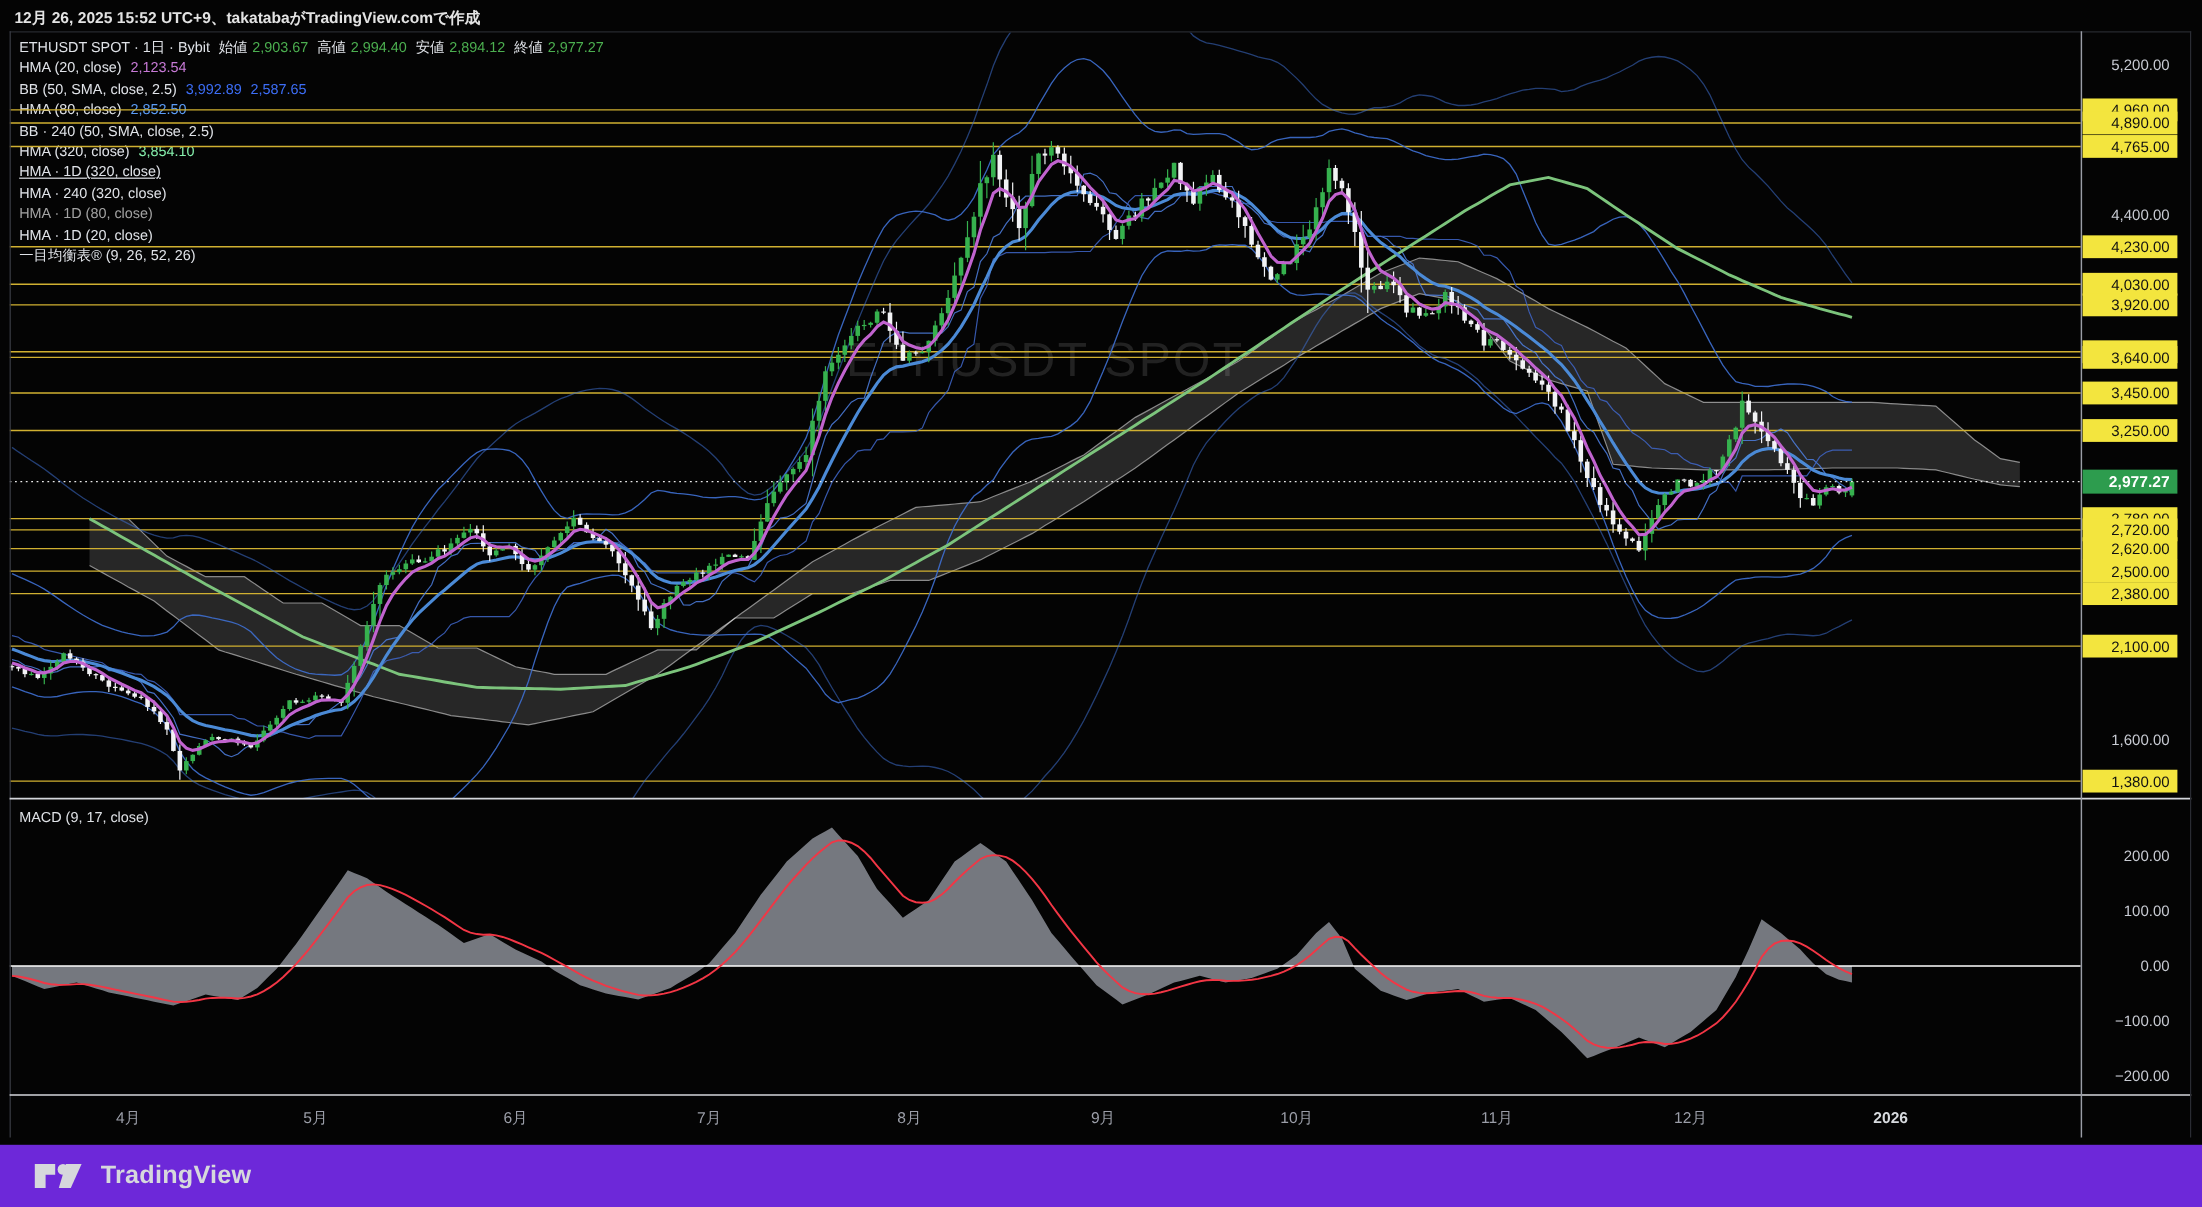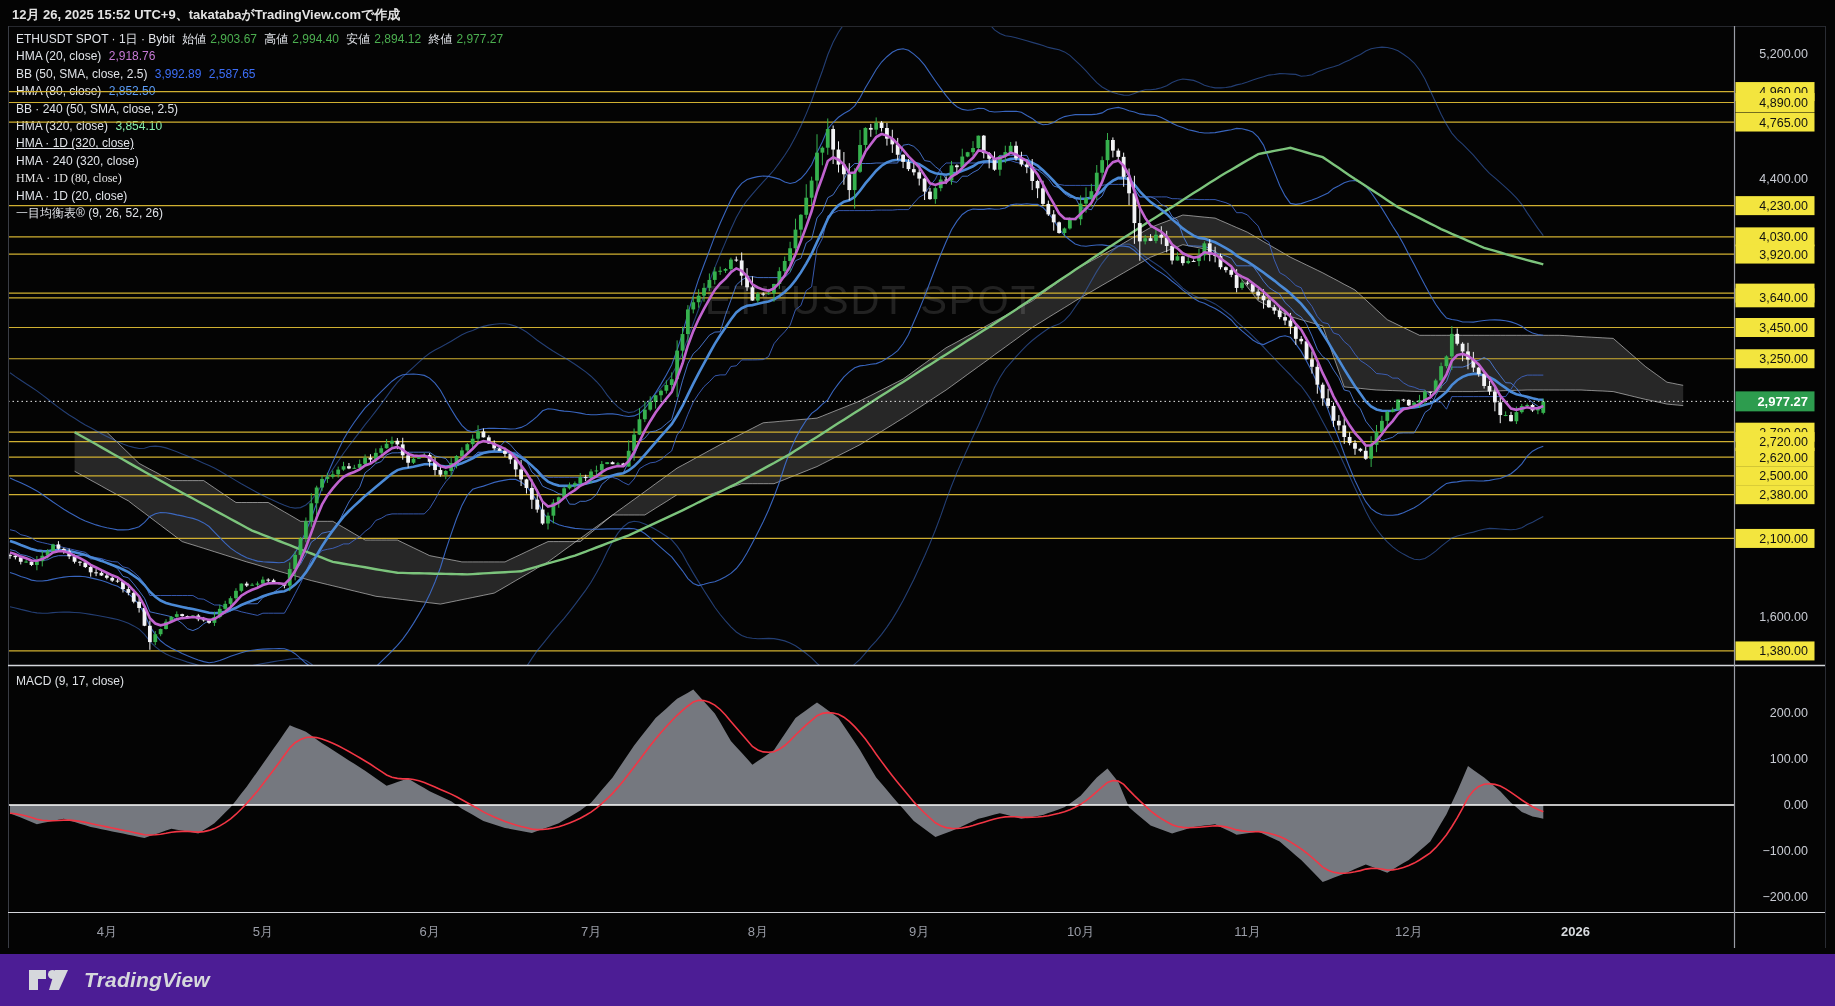--- a/index.html
+++ b/index.html
@@ -7,42 +7,42 @@
   #root{position:relative;width:1835px;height:1006px;background:#040404;}
   #hdr{position:absolute;left:12px;top:6px;font-size:13px;font-weight:700;color:#e3e3e3;z-index:5;white-space:nowrap;}
   #watermark{position:absolute;left:8px;top:268px;width:1726px;text-align:center;z-index:1;pointer-events:none;}
   #wm1{font-size:78px;color:rgba(255,255,255,0.15);letter-spacing:3px;}
   #wm2{font-size:40px;color:rgba(255,255,255,0.12);margin-top:10px;letter-spacing:2px;}
   #legend{position:absolute;left:16px;top:31px;z-index:2;font-size:12px;line-height:17.4px;white-space:nowrap;}
   #legend .lrow span{margin-right:4px;margin-top:14px;}
   #macd-label{position:absolute;left:16px;top:674px;z-index:2;font-size:12px;color:#dfe2e6;}
   #chart{position:absolute;left:0;top:0;z-index:3;}
   svg text{font-family:"Liberation Sans",sans-serif;}
-  #footer{position:absolute;left:0;top:954px;width:1835px;height:52px;background:#4c1d95;z-index:6;
-    display:flex;align-items:center;font-style:italic;}
+  #footer{position:absolute;left:0;top:954px;width:1835px;height:52px;background:#6d28d9;z-index:6;
+    display:flex;align-items:center;}
   #brand{color:#d6d8dc;font-size:21px;font-weight:700;margin-left:10px;letter-spacing:.2px;}
   #tvlogo{margin-left:28px;}
 </style>
 </head>
 <body>
 
 <div id="root">
   <div id="watermark">
     <div id="wm2">ETHUSDT SPOT</div>
   </div>
   <div id="legend">
       <div class="lrow"><span style="color: rgb(224, 227, 232);">ETHUSDT SPOT · 1日 · Bybit </span><span style="color: rgb(224, 227, 232);">始値</span><span style="color: rgb(76, 175, 80);">2,903.67 </span><span style="color: rgb(224, 227, 232);">高値</span><span style="color: rgb(76, 175, 80);">2,994.40 </span><span style="color: rgb(224, 227, 232);">安値</span><span style="color: rgb(76, 175, 80);">2,894.12 </span><span style="color: rgb(224, 227, 232);">終値</span><span style="color: rgb(76, 175, 80);">2,977.27</span></div>
-      <div class="lrow"><span style="color: rgb(224, 227, 232);">HMA (20, close) </span><span style="color: rgb(199, 122, 214);">2,918.76</span></div>
+      <div class="lrow"><span style="color: rgb(224, 227, 232);">HMA (20, close) </span><span style="color: rgb(199, 122, 214);">2,123.54</span></div>
       <div class="lrow"><span style="color: rgb(224, 227, 232);">BB (50, SMA, close, 2.5) </span><span style="color: rgb(61, 110, 247);">3,992.89 </span><span style="color: rgb(61, 110, 247);">2,587.65</span></div>
       <div class="lrow"><span style="color: rgb(224, 227, 232);">HMA (80, close) </span><span style="color: rgb(91, 156, 246);">2,852.50</span></div>
       <div class="lrow"><span style="color: rgb(224, 227, 232);">BB · 240 (50, SMA, close, 2.5)</span></div>
       <div class="lrow"><span style="color: rgb(224, 227, 232);">HMA (320, close) </span><span style="color: #86efac;">3,854.10</span></div>
       <div class="lrow"><span style="color: rgb(224, 227, 232); text-decoration: underline;">HMA · 1D (320, close)</span></div>
       <div class="lrow"><span style="color: rgb(224, 227, 232);">HMA · 240 (320, close)</span></div>
-      <div class="lrow"><span style="color: #e5e5e5; font-family: Liberation Serif, serif;">HMA · 1D (80, close)</span></div>
+      <div class="lrow"><span style="color: #a3a3a3;">HMA · 1D (80, close)</span></div>
       <div class="lrow"><span style="color: rgb(224, 227, 232);">HMA · 1D (20, close)</span></div>
       <div class="lrow"><span style="color: rgb(224, 227, 232);">一目均衡表® (9, 26, 52, 26)</span></div>
     </div>
   <svg id="chart" width="1835" height="954">
       <defs>
         <clipPath id="mc">
           <rect x="8" y="27" width="1726" height="638"></rect>
         </clipPath>
         <clipPath id="dc">
           <rect x="8" y="666" width="1726" height="246"></rect>

